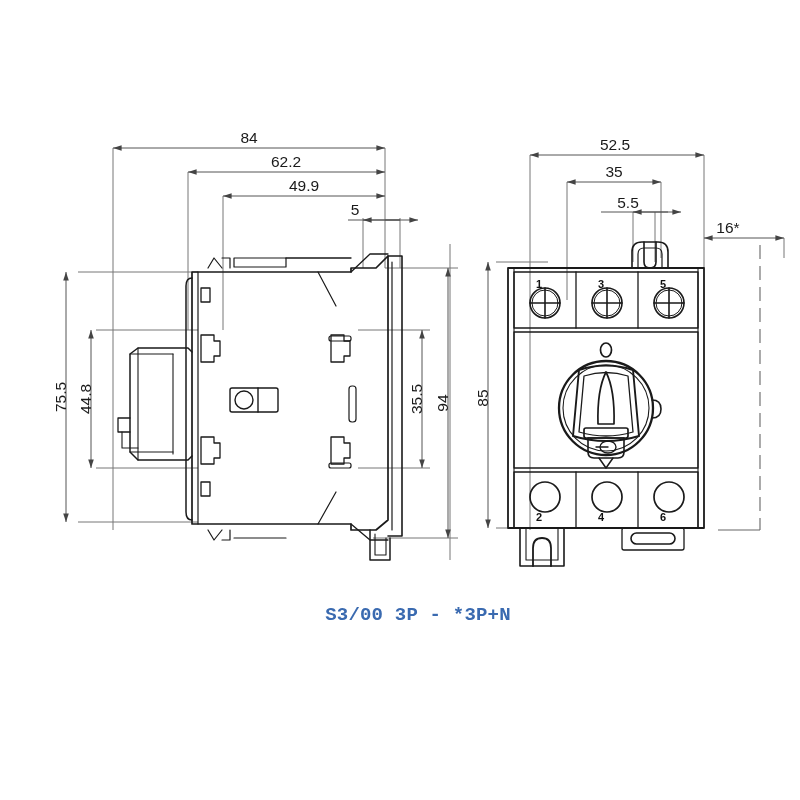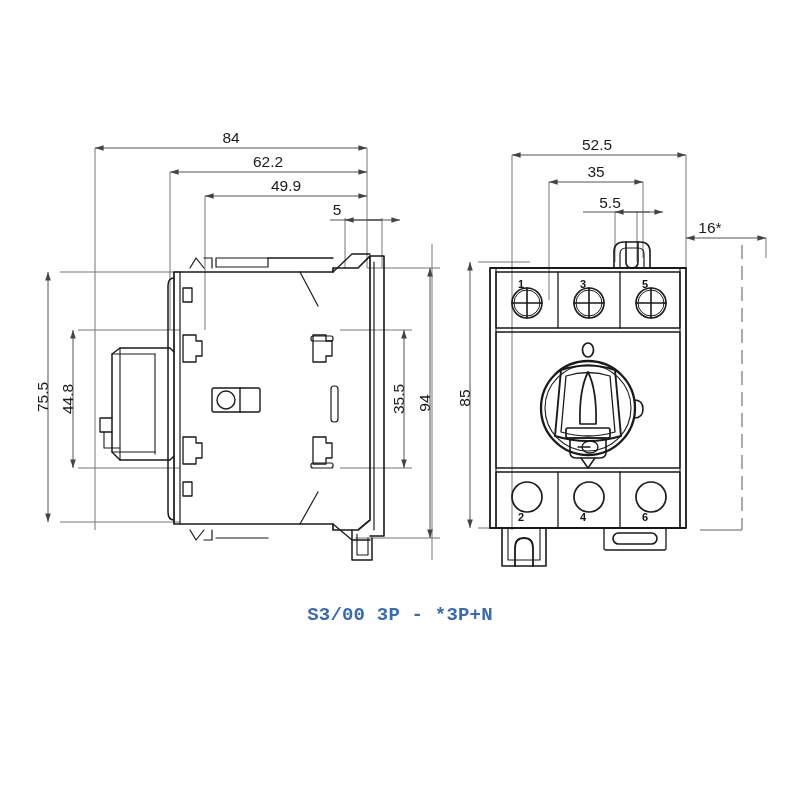--- a/index.html
+++ b/index.html
@@ -10,21 +10,21 @@
   }
   body {
     width: 800px;
     height: 800px;
     font-family: "Liberation Sans", sans-serif;
     overflow: hidden;
     position: relative;
   }
   #sheet {
     position: absolute;
-    left: 0; top: 0;
+    left: 18px; top: 0;
     width: 774px;
     height: 800px;
   }
   #drawing {
     display: block;
     width: 800px;
     height: 800px;
   }
   .caption {
     position: absolute;

